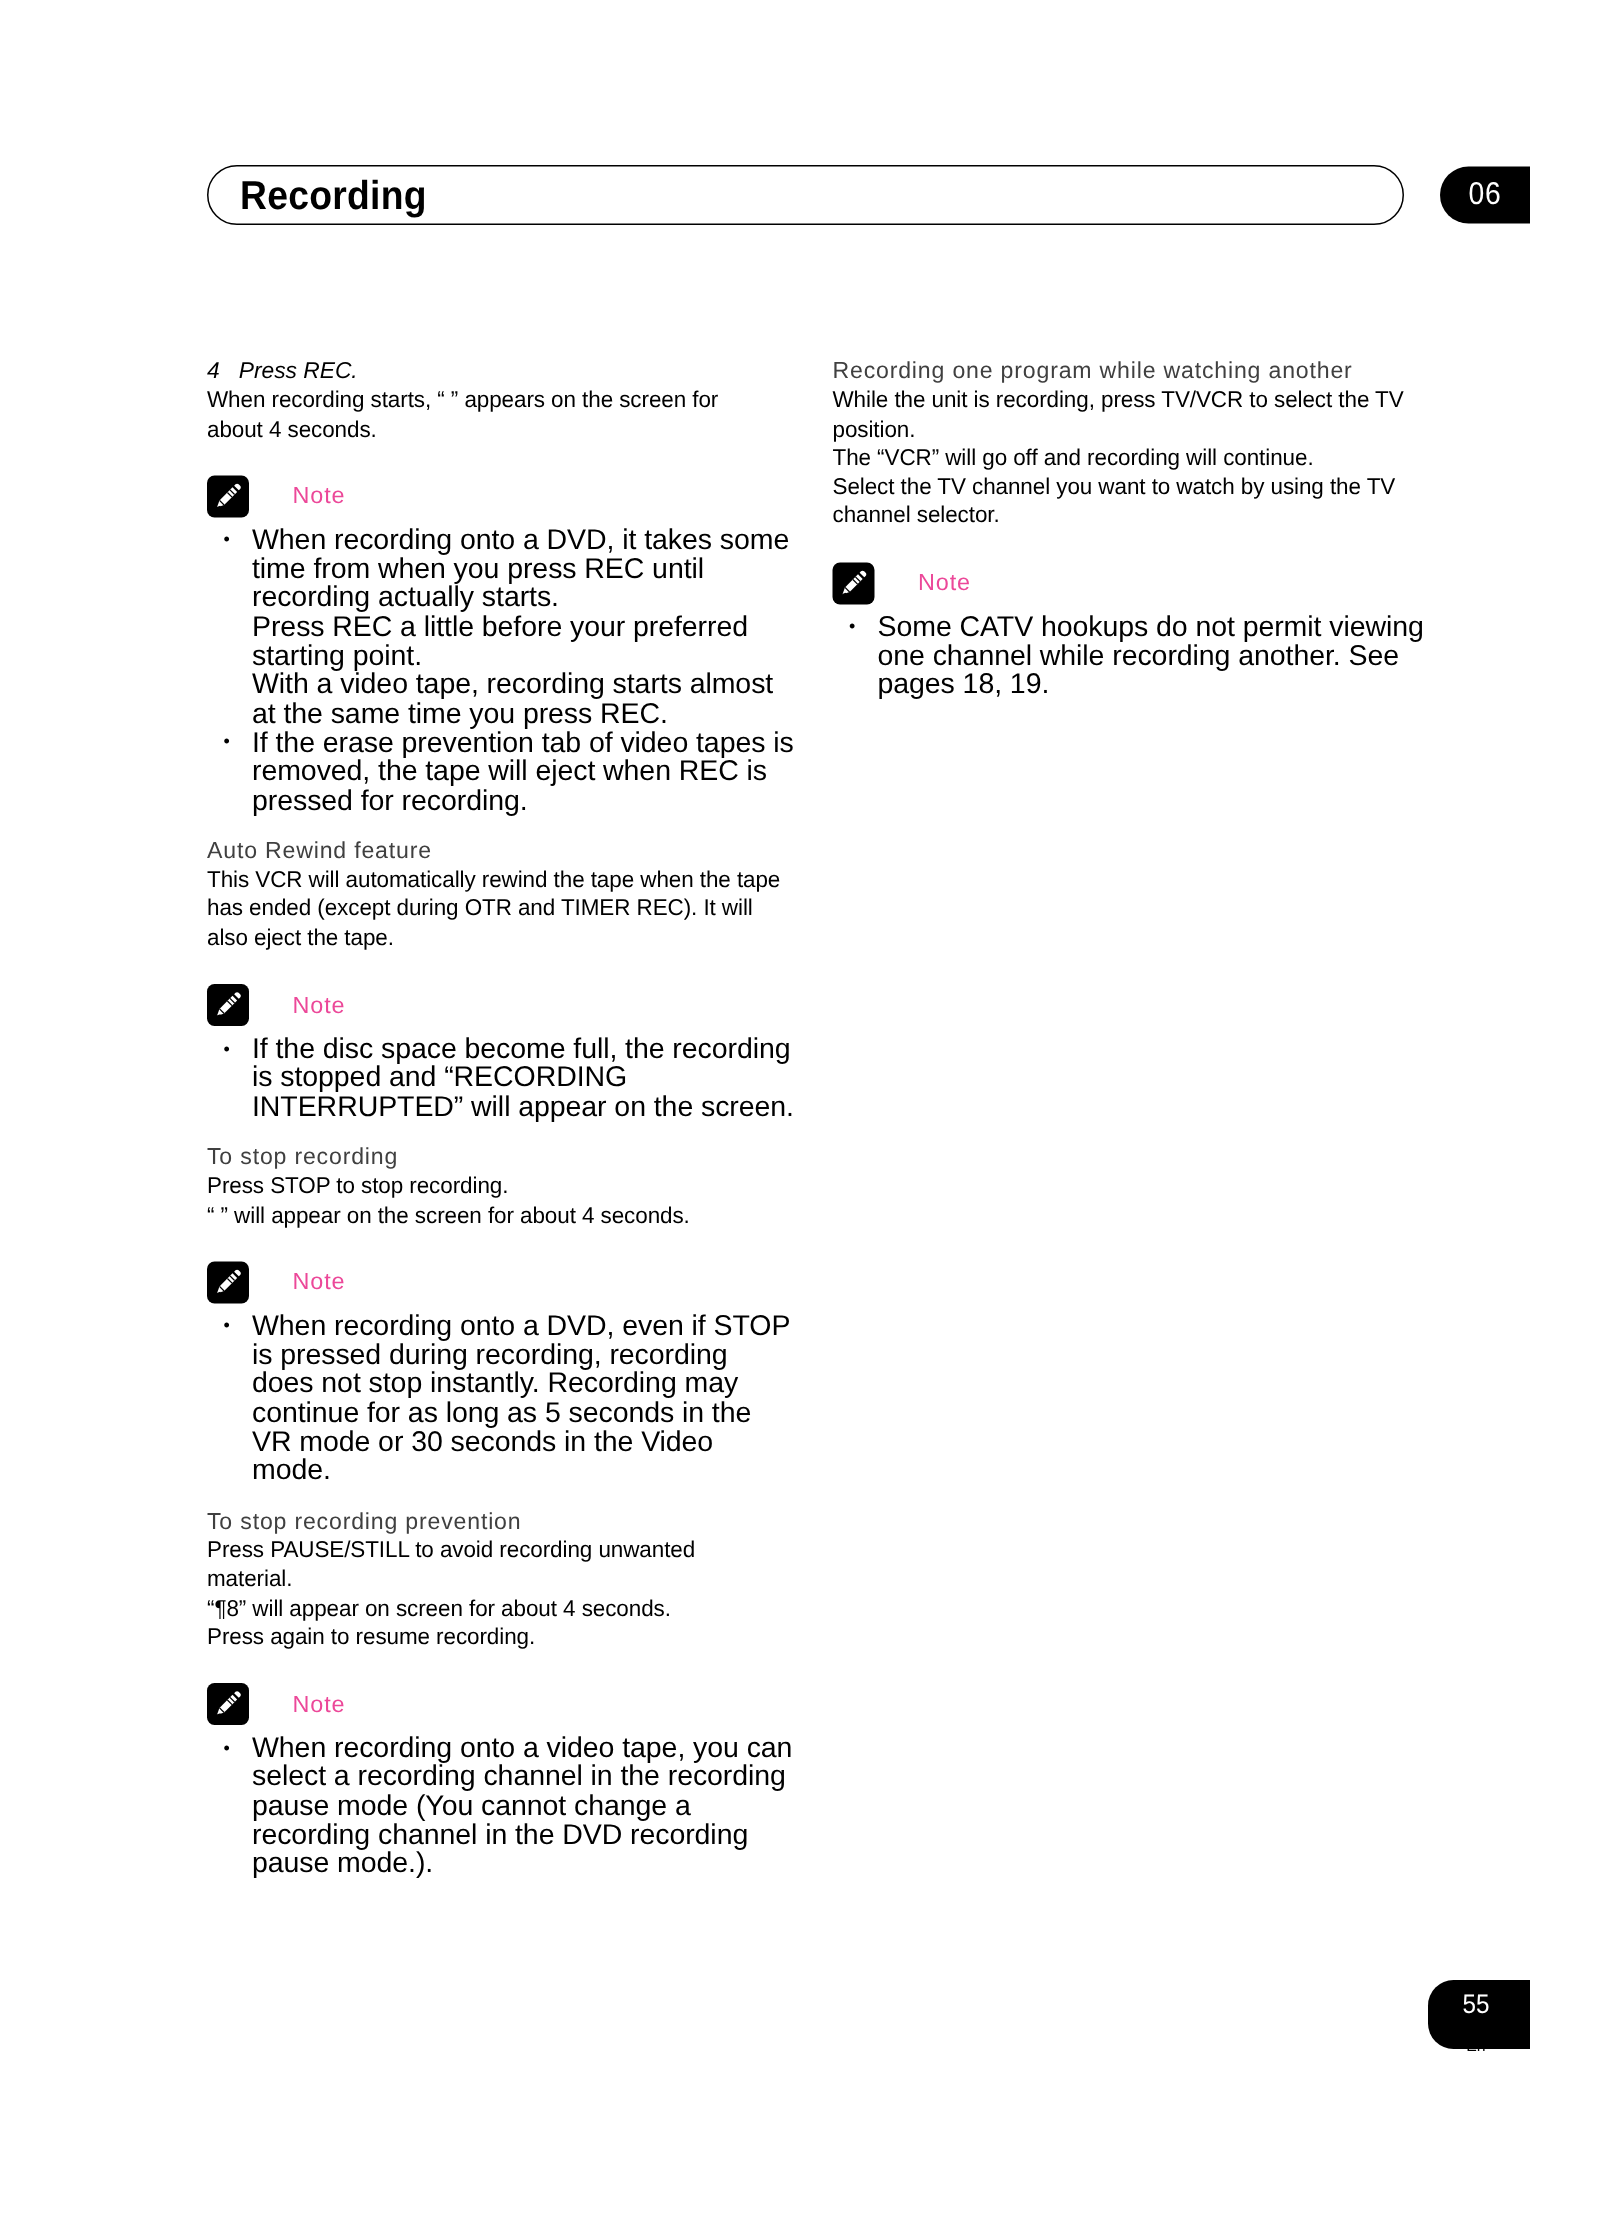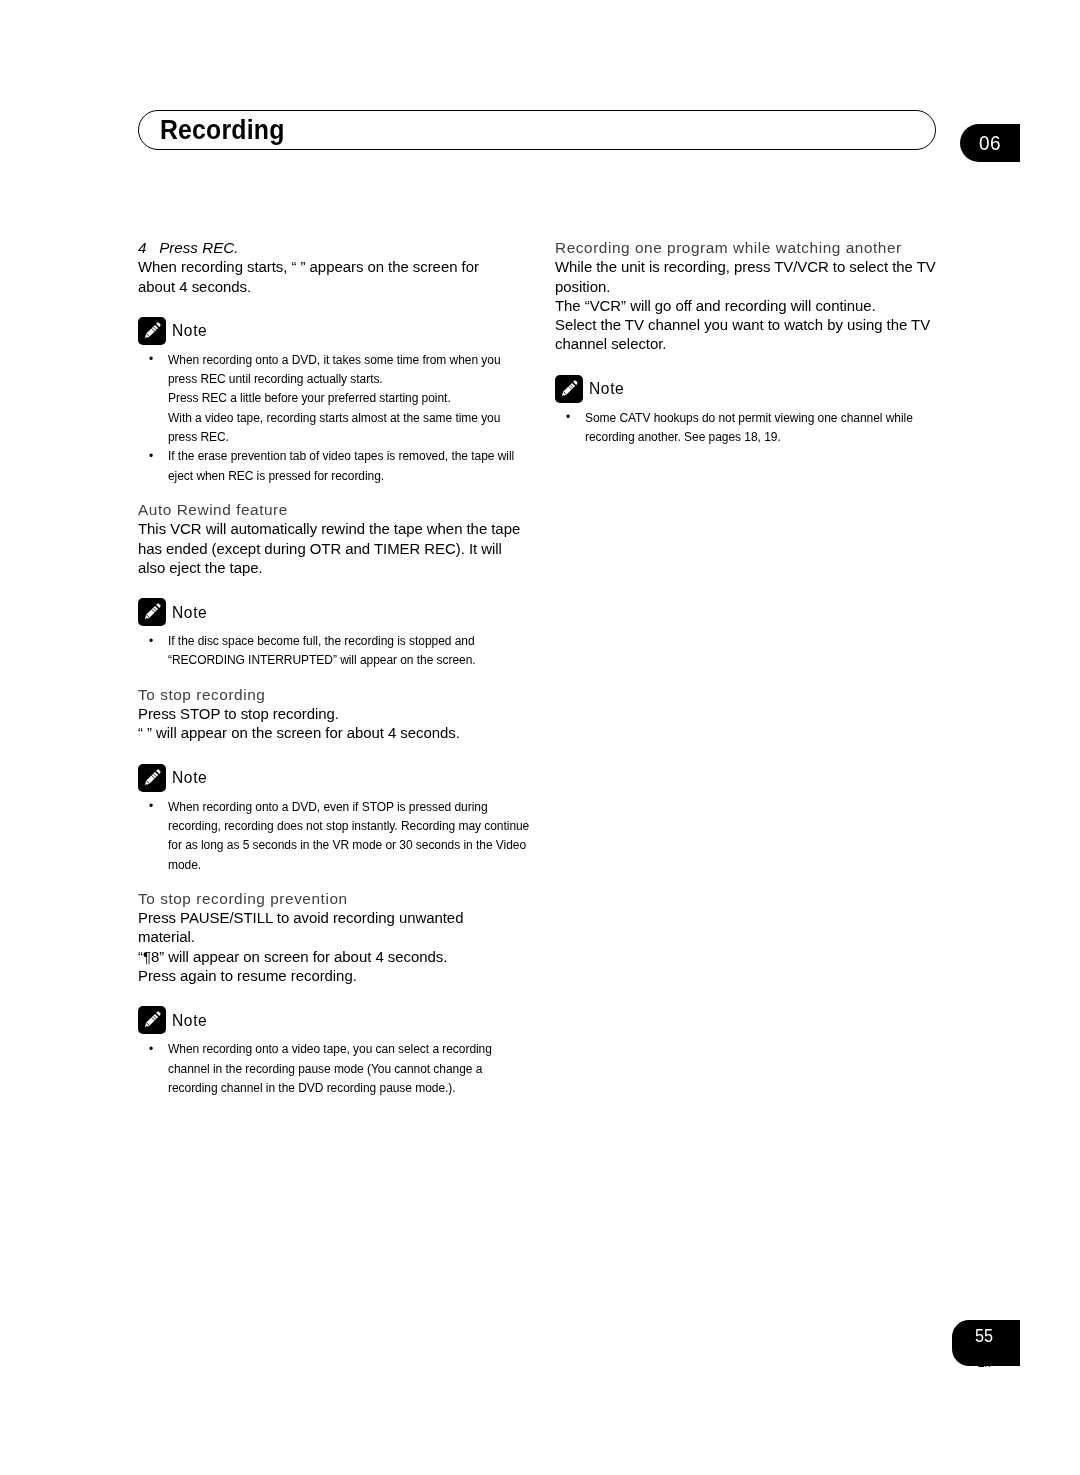--- a/index.html
+++ b/index.html
@@ -46,21 +46,21 @@
     font-family: "Liberation Sans Narrow", "Liberation Sans", sans-serif;
     transform: scaleX(0.92);
     transform-origin: left center;
     letter-spacing: 0.2px;
     color: #000;
     white-space: nowrap;
   }
   .chapter-tab {
     position: absolute;
     left: 960px;
-    top: 124px;
+    top: 111px;
     width: 60px;
     height: 38px;
     background: #000;
     border-top-left-radius: 19px;
     border-bottom-left-radius: 19px;
     border-top-right-radius: 0;
     border-bottom-right-radius: 0;
   }
   .chapter-tab span {
     position: absolute;
@@ -131,37 +131,37 @@
   }
   .note-icon svg {
     position: absolute;
     left: 4px;
     top: 4px;
     width: 20px;
     height: 20px;
     display: block;
   }
   .note-label {
-    margin-left: 6px;
+    margin-left: 29px;
     font-size: 15.6px;
     line-height: 19px;
     letter-spacing: 0.6px;
-    color: #000000;
+    color: #ec4899;
   }
 
   
   .bullets {
     margin: 5px 0 0 0;
     padding: 0;
     list-style: none;
   }
   .bullets > li {
     position: relative;
     padding-left: 30px;
-    font-size: 12px;
+    font-size: 19px;
     line-height: 19.3px;
     letter-spacing: -0.05px;
     margin-bottom: 0px;
   }
   .bullets > li::before {
     content: "\2022";
     position: absolute;
     left: 11px;
     top: -0.5px;
     font-size: 12px;

